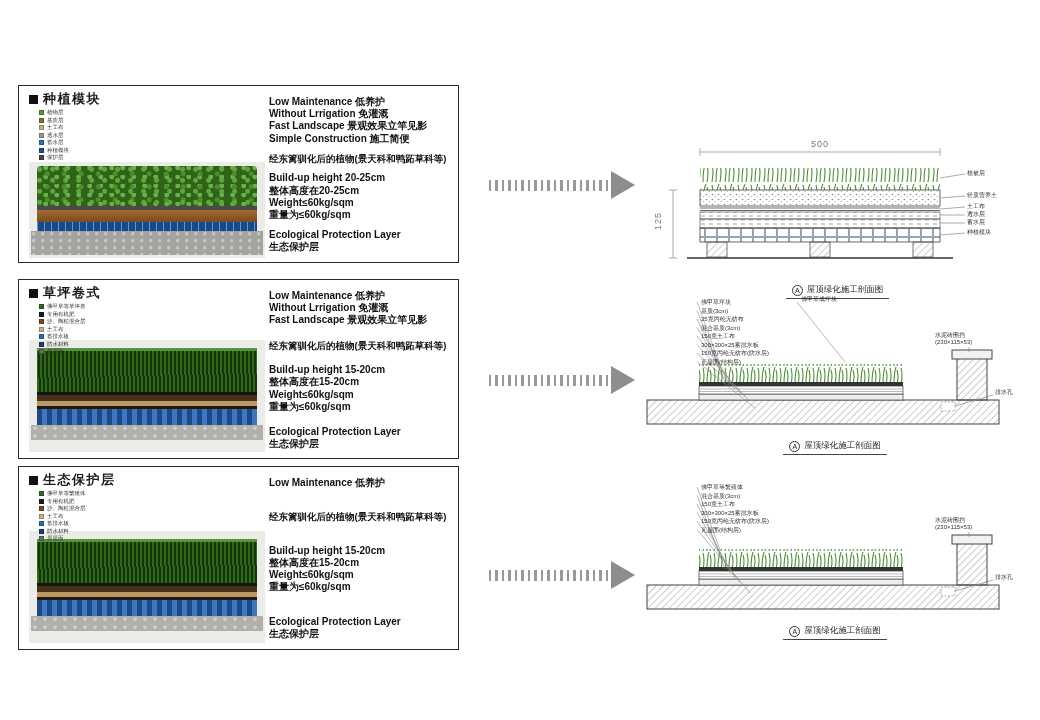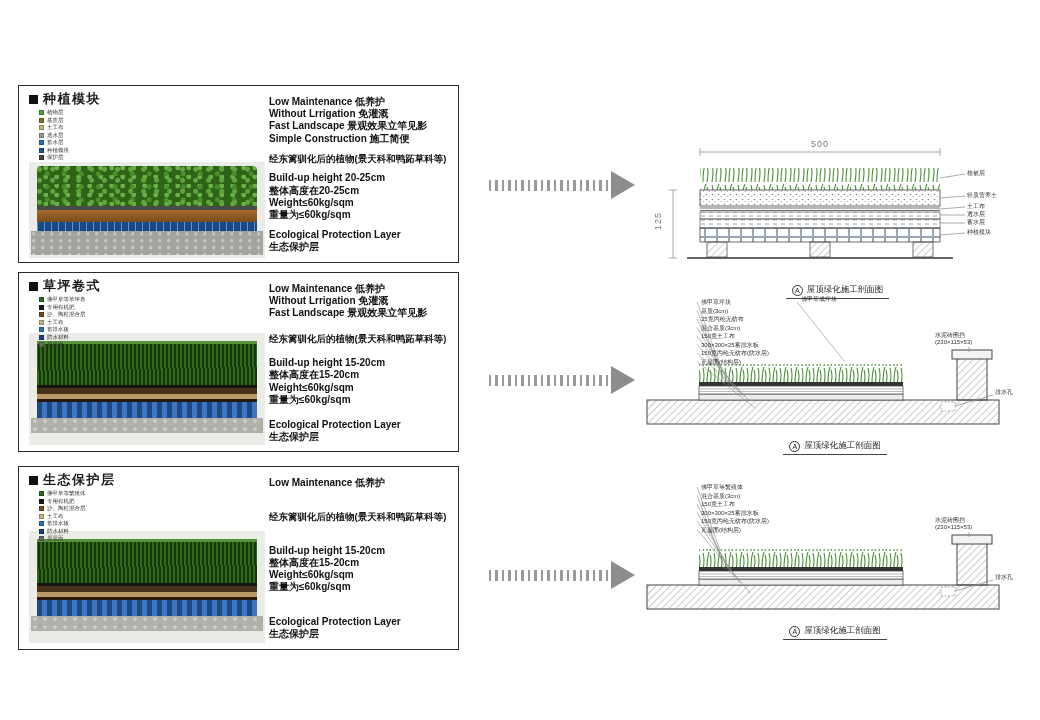--- a/index.html
+++ b/index.html
@@ -2,21 +2,21 @@
 <html><head>
 <meta charset="utf-8">
 <style>
   *{margin:0;padding:0;box-sizing:border-box;}
   html,body{width:1040px;height:720px;}
   body{position:relative;background:#ffffff;font-family:"Liberation Sans",sans-serif;color:#1a1a1a;overflow:hidden;}
 
   
   .panel{position:absolute;left:18px;width:441px;border:1px solid #2a2a2a;background:#fff;}
   .panel.r1{top:85px;height:178px;}
-  .panel.r2{top:272px;height:180px;}
+  .panel.r2{top:279px;height:180px;}
   .panel.r3{top:466px;height:184px;}
   .panel-title{position:absolute;left:10px;top:4px;display:flex;align-items:center;gap:5px;
     font-size:13px;font-weight:bold;letter-spacing:1.5px;z-index:4;}
   .bullet{width:9px;height:9px;background:#111;flex:none;}
   .legend{position:absolute;left:20px;top:23px;z-index:3;}
   .legend-item{display:flex;align-items:center;gap:3px;height:7.5px;}
   .swatch{width:5px;height:5px;flex:none;border:0.5px solid rgba(0,0,0,.25);}
   .legend-label{font-size:5.5px;color:#333;white-space:nowrap;}
 
   .illus{position:absolute;left:10px;width:236px;background:#ebebe7;z-index:1;}

